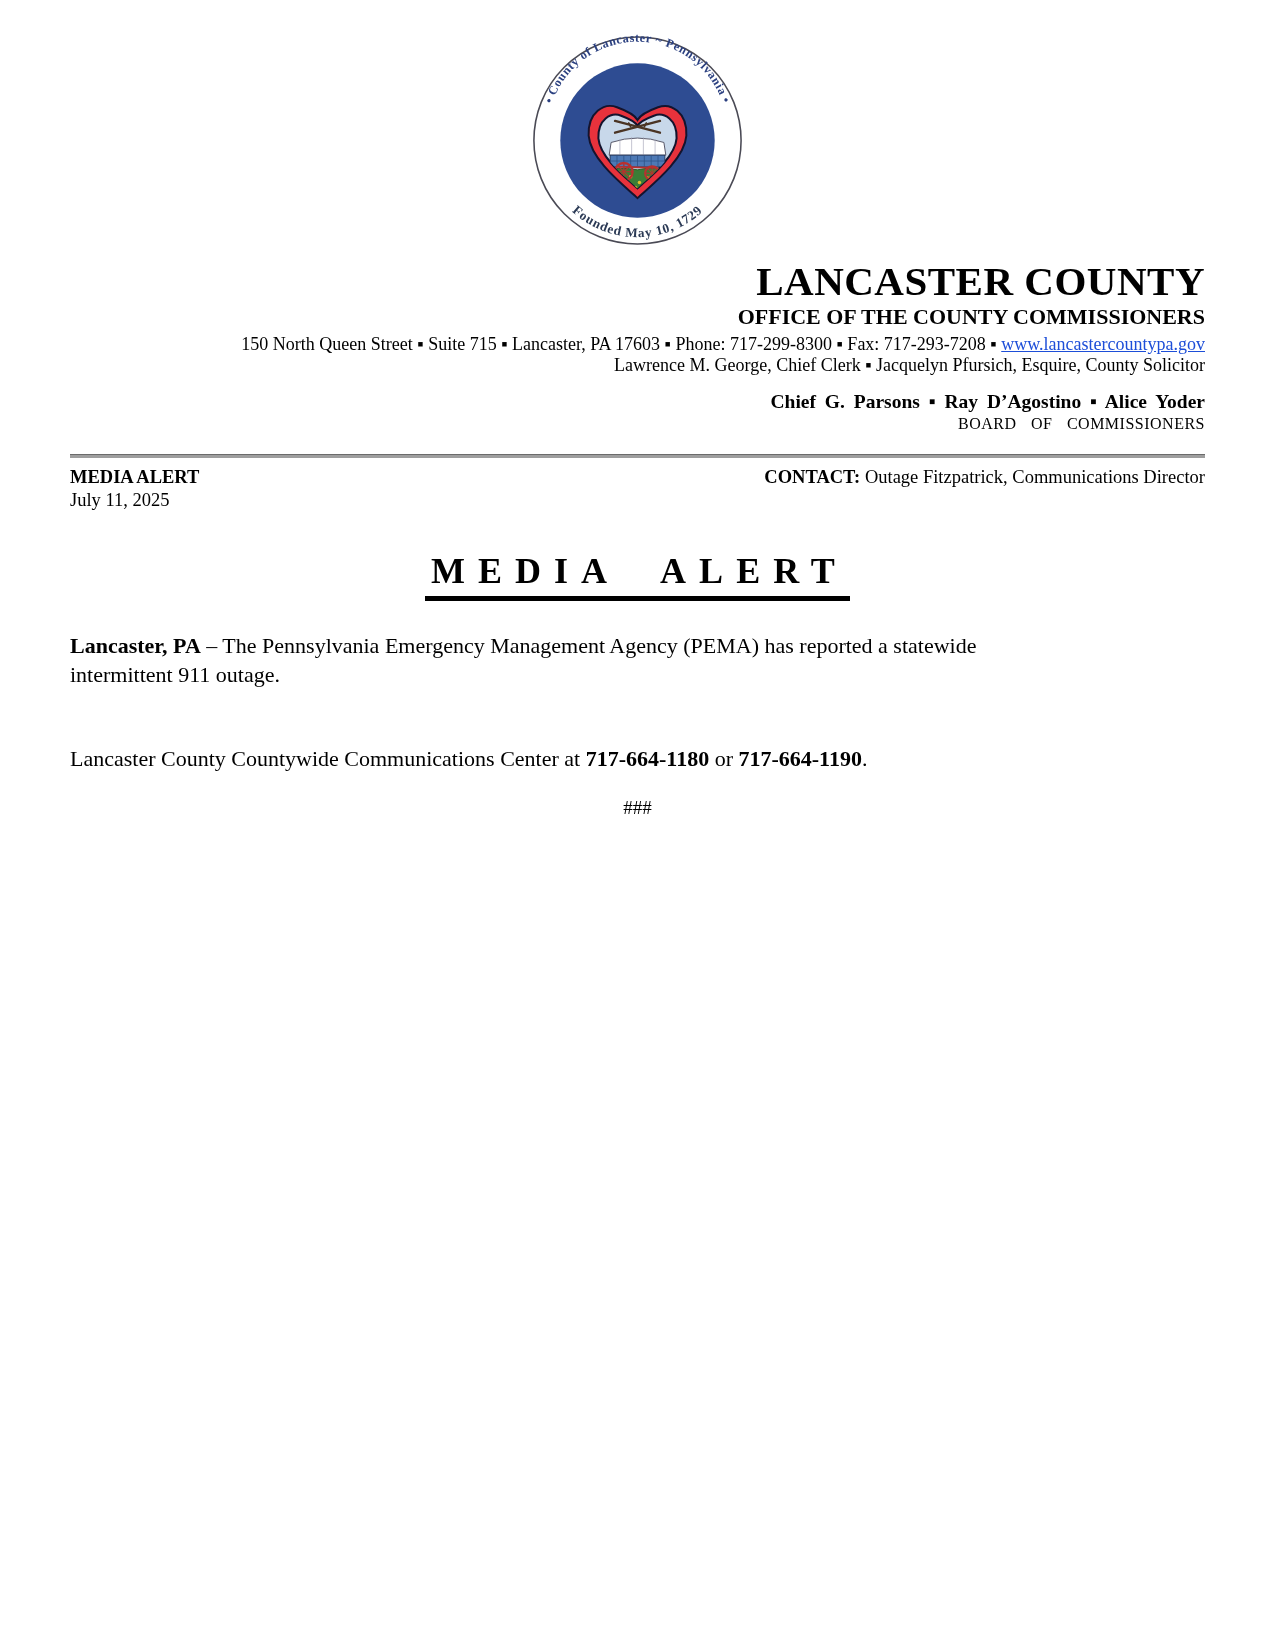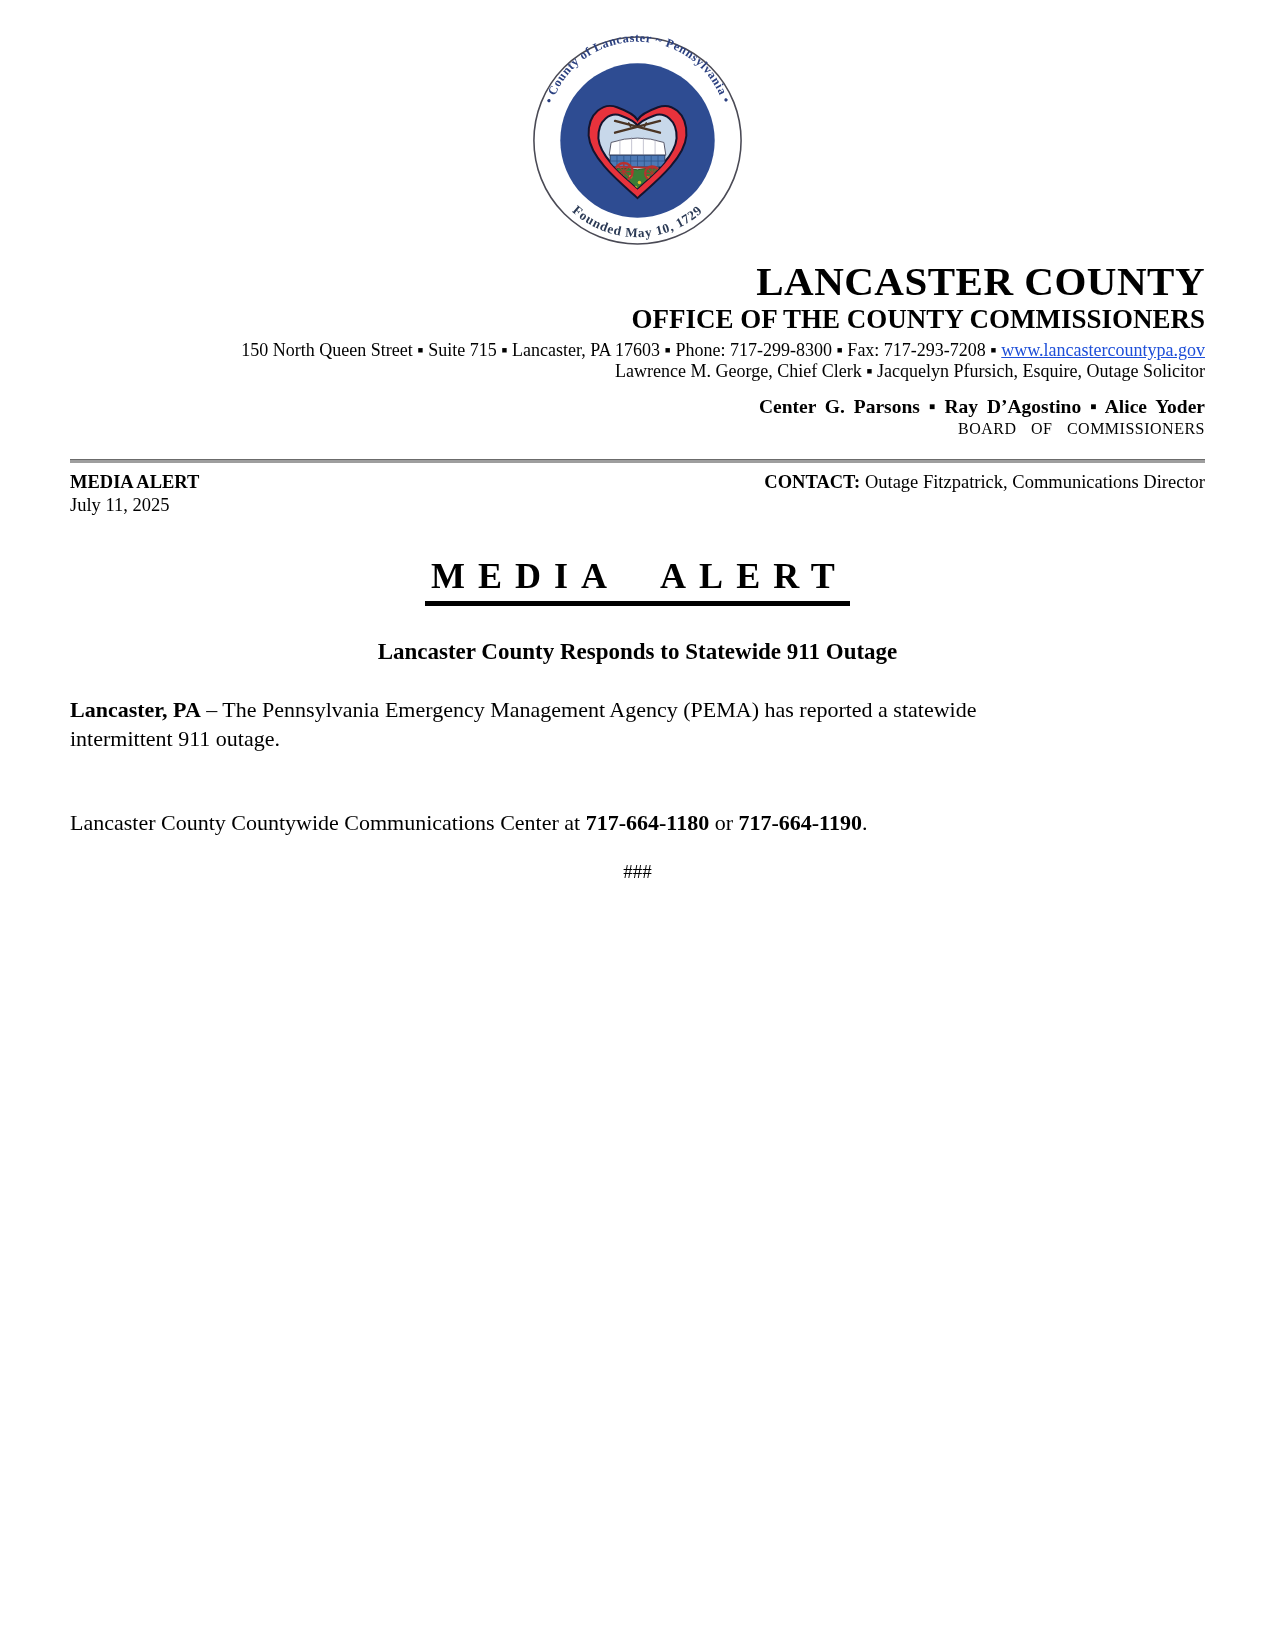--- a/index.html
+++ b/index.html
@@ -5,21 +5,21 @@
   html,body{margin:0;padding:0;background:#ffffff;}
   .page{
     width:1275px;height:1650px;box-sizing:border-box;
     padding:33px 70px 0 70px;
     font-family:"Liberation Serif","DejaVu Serif",serif;
     color:#000;position:relative;overflow:hidden;
   }
   .center{text-align:right;}
   .seal-wrap{text-align:center;margin:0 0 8px 0;}
   .org-name{font-size:41px;font-weight:bold;letter-spacing:.5px;line-height:1.05;margin:6px 0 0 0;}
-  .office{font-size:27px;font-weight:bold;line-height:1.1;margin-top:2px;}
+  .office{font-size:22px;font-weight:bold;line-height:1.1;margin-top:2px;}
   .addr{font-size:18px;line-height:1.18;margin-top:5px;}
   .clerk{font-size:18px;line-height:1.18;}
   .commissioners{font-size:19.5px;font-weight:bold;margin-top:14px;word-spacing:4px;}
   .board{font-size:16px;margin-top:2px;word-spacing:10px;letter-spacing:.5px;}
   .rule{height:3px;background:#9e9e9e;border-top:1px solid #6b6b6b;margin-top:21px;}
   .meta{display:flex;justify-content:space-between;margin-top:8px;font-size:18.5px;line-height:1.25;}
   .meta-left{text-align:left;}
   .meta-right{text-align:right;}
   b,.bold{font-weight:bold;}
   a.link{color:#1d4ed8;text-decoration:underline;cursor:pointer;}
@@ -119,40 +119,39 @@
         </g>
       </g>
     </svg>
   </div>
 
   <div class="org-name center">LANCASTER COUNTY</div>
   <div class="office center">OFFICE OF THE COUNTY COMMISSIONERS</div>
   <div class="addr center">
     <span>150 North Queen Street ▪ Suite 715 ▪ Lancaster, PA 17603 ▪ Phone: 717-299-8300 ▪ Fax: 717-293-7208 ▪ </span><a class="link">www.lancastercountypa.gov</a>
   </div>
-  <div class="clerk center">Lawrence M. George, Chief Clerk ▪ Jacquelyn Pfursich, Esquire, Outage Solicitor</div>
-  <div class="commissioners center">Center G. Parsons  ▪  Ray D’Agostino  ▪  Alice Yoder</div>
+  <div class="clerk center">Lawrence M. George, Chief Clerk ▪ Jacquelyn Pfursich, Esquire, County Solicitor</div>
+  <div class="commissioners center">Chief G. Parsons  ▪  Ray D’Agostino  ▪  Alice Yoder</div>
   <div class="board center">BOARD OF COMMISSIONERS</div>
 
   <div class="rule"></div>
 
   <div class="meta">
     <div class="meta-left">
       <div class="bold">MEDIA ALERT</div>
       <div>July 11, 2025</div>
     </div>
     <div class="meta-right">
       <div><b>CONTACT:</b><span> Outage Fitzpatrick, Communications Director</span></div>
     </div>
   </div>
 
   <div class="alert-title-row">
     <span class="alert-title">MEDIA ALERT</span>
   </div>
-  <div class="subtitle">Lancaster County Responds to Statewide 911 Outage</div>
 
   <div class="para">
     <b>Lancaster, PA</b><span> – The Pennsylvania Emergency Management Agency (PEMA) has reported a statewide</span><br>
     <span>intermittent 911 outage.</span>
   </div>
 
   <div class="para para2">
     <br>
     <span>Lancaster County Countywide Communications Center at </span><b>717-664-1180</b><span> or </span><b>717-664-1190</b><span>.</span>
   </div>

